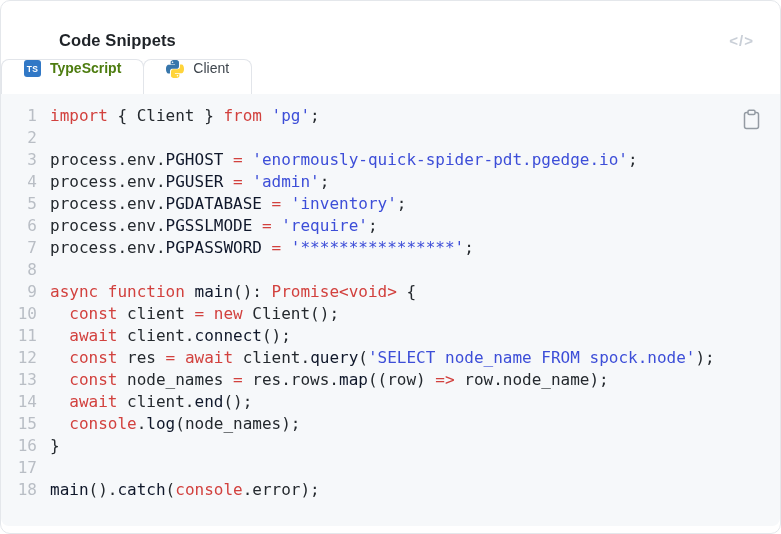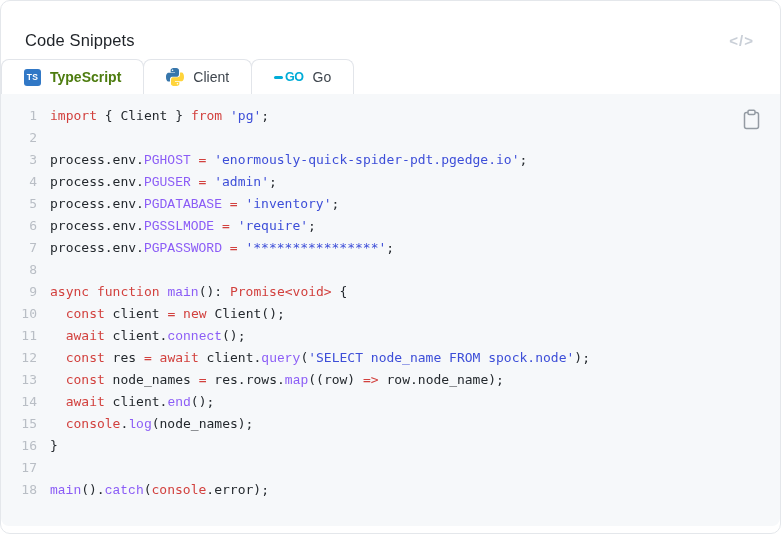--- a/index.html
+++ b/index.html
@@ -20,35 +20,36 @@
     overflow: hidden;
     display: flex; flex-direction: column;
   }
   .card-header {
     display: flex; align-items: center; justify-content: space-between;
     padding: 21px 26px 0 24px;
     height: 58px;
     flex: none;
   }
   .card-title {
-    font-size: 16.5px; font-weight: 400; color: #1f2328;
+    font-size: 16.5px; font-weight: 700; color: #1f2328;
     letter-spacing: .1px;
+    margin-left: 34px;
   }
   .code-glyph-icon {
     color: #c9cfd7; font-size: 15px; font-weight: 600;
     letter-spacing: 1px; user-select: none;
     font-family: "Liberation Sans", sans-serif;
   }
   .tabs {
     display: flex; align-items: flex-end;
     height: 35px; flex: none;
   }
   .tab {
     height: 35px;
-    display: flex; align-items: center; gap: 9px;
+    display: flex; align-items: flex-start; gap: 9px;
     padding: 0 22px;
     background: #ffffff;
     border: 1px solid #e2e5ea;
     border-bottom: none;
     border-radius: 8px 8px 0 0;
     margin-right: -1px;
     font-size: 14px;
     color: #3f464e;
     cursor: pointer;
     white-space: nowrap;
@@ -76,32 +77,32 @@
     flex: 1;
     background: #f6f8fa;
     border-radius: 0 0 8px 8px;
     position: relative;
     overflow: hidden;
   }
   pre.code {
     margin: 0;
     padding: 11px 70px 12px 8px;
     font-family: "DejaVu Sans Mono", monospace;
-    font-size: 13px;
+    font-size: 16px;
     line-height: 22px;
     color: #24292e;
   }
   .line { display: block; height: 22px; white-space: pre; }
   .ln {
     display: inline-block; width: 28px; text-align: right;
     margin-right: 13px; color: #b9bec5; user-select: none;
   }
   .tk-p { color: #24292e; }
   .tk-k { color: #d2413e; }
-  .tk-g { color: #8b5cf6; font-family: Liberation Mono, monospace; }
+  .tk-g { color: #0f172a; }
   .tk-s { color: #3d4ed8; }
   .copy-btn {
     position: absolute; top: 12px; right: 16px;
     width: 26px; height: 26px;
     background: transparent; border: none; cursor: pointer;
     display: flex; align-items: center; justify-content: center;
     padding: 0;
   }
   .copy-btn svg { display: block; }
 </style>
@@ -122,27 +123,20 @@
     </div>
     <div class="tab">
       <span style="display:flex;">
         <svg width="18" height="18" viewBox="0 0 24 24">
           <path fill="#3776ab" d="M11.9 0C5.8 0 6.2 2.7 6.2 2.7v2.8h5.9v.8H3.8S0 5.8 0 12c0 6.2 3.3 6 3.3 6h2v-2.9s-.1-3.3 3.3-3.3h5.6s3.1.1 3.1-3V3.1S17.9 0 11.9 0zM8.7 1.9c.6 0 1.1.5 1.1 1.1 0 .6-.5 1.1-1.1 1.1-.6 0-1.1-.5-1.1-1.1 0-.6.5-1.1 1.1-1.1z"></path>
           <path fill="#ffd43b" d="M12.1 24c6.1 0 5.7-2.7 5.7-2.7v-2.8h-5.9v-.8h8.3s3.8.5 3.8-5.7c0-6.2-3.3-6-3.3-6h-2v2.9s.1 3.3-3.3 3.3H9.8s-3.1-.1-3.1 3v5.7S6.1 24 12.1 24zm3.2-1.9c-.6 0-1.1-.5-1.1-1.1 0-.6.5-1.1 1.1-1.1.6 0 1.1.5 1.1 1.1 0 .6-.5 1.1-1.1 1.1z"></path>
         </svg>
       </span>
       <span class="tab-label">Client</span>
     </div>
-    <div class="tab">
-      <span class="go-icon">
-        <span class="go-dash"></span>
-        <span class="go-text">GO</span>
-      </span>
-      <span class="tab-label">Go</span>
-    </div>
   </div>
 
   <div class="code-wrap">
     <button class="copy-btn" aria-label="Copy code">
       <svg width="19" height="21" viewBox="0 0 19 21">
         <rect x="2.5" y="3.5" width="14" height="16" rx="2" fill="none" stroke="#949ba3" stroke-width="1.5"></rect>
         <rect x="6" y="1.2" width="7" height="4.2" rx="1.2" fill="#f6f8fa" stroke="#949ba3" stroke-width="1.5"></rect>
       </svg>
     </button>
     <pre class="code"><span class="line"><span class="ln">1</span><span class="tk-k">import</span><span class="tk-p"> { Client } </span><span class="tk-k">from</span><span class="tk-p"> </span><span class="tk-s">'pg'</span><span class="tk-p">;</span></span><span class="line"><span class="ln">2</span></span><span class="line"><span class="ln">3</span><span class="tk-p">process.env.</span><span class="tk-g">PGHOST</span><span class="tk-p"> </span><span class="tk-k">=</span><span class="tk-p"> </span><span class="tk-s">'enormously-quick-spider-pdt.pgedge.io'</span><span class="tk-p">;</span></span><span class="line"><span class="ln">4</span><span class="tk-p">process.env.</span><span class="tk-g">PGUSER</span><span class="tk-p"> </span><span class="tk-k">=</span><span class="tk-p"> </span><span class="tk-s">'admin'</span><span class="tk-p">;</span></span><span class="line"><span class="ln">5</span><span class="tk-p">process.env.</span><span class="tk-g">PGDATABASE</span><span class="tk-p"> </span><span class="tk-k">=</span><span class="tk-p"> </span><span class="tk-s">'inventory'</span><span class="tk-p">;</span></span><span class="line"><span class="ln">6</span><span class="tk-p">process.env.</span><span class="tk-g">PGSSLMODE</span><span class="tk-p"> </span><span class="tk-k">=</span><span class="tk-p"> </span><span class="tk-s">'require'</span><span class="tk-p">;</span></span><span class="line"><span class="ln">7</span><span class="tk-p">process.env.</span><span class="tk-g">PGPASSWORD</span><span class="tk-p"> </span><span class="tk-k">=</span><span class="tk-p"> </span><span class="tk-s">'****************'</span><span class="tk-p">;</span></span><span class="line"><span class="ln">8</span></span><span class="line"><span class="ln">9</span><span class="tk-k">async</span><span class="tk-p"> </span><span class="tk-k">function</span><span class="tk-p"> </span><span class="tk-g">main</span><span class="tk-p">(): </span><span class="tk-k">Promise&lt;void&gt;</span><span class="tk-p"> {</span></span><span class="line"><span class="ln">10</span><span class="tk-p">  </span><span class="tk-k">const</span><span class="tk-p"> client </span><span class="tk-k">=</span><span class="tk-p"> </span><span class="tk-k">new</span><span class="tk-p"> Client();</span></span><span class="line"><span class="ln">11</span><span class="tk-p">  </span><span class="tk-k">await</span><span class="tk-p"> client.</span><span class="tk-g">connect</span><span class="tk-p">();</span></span><span class="line"><span class="ln">12</span><span class="tk-p">  </span><span class="tk-k">const</span><span class="tk-p"> res </span><span class="tk-k">=</span><span class="tk-p"> </span><span class="tk-k">await</span><span class="tk-p"> client.</span><span class="tk-g">query</span><span class="tk-p">(</span><span class="tk-s">'SELECT node_name FROM spock.node'</span><span class="tk-p">);</span></span><span class="line"><span class="ln">13</span><span class="tk-p">  </span><span class="tk-k">const</span><span class="tk-p"> node_names </span><span class="tk-k">=</span><span class="tk-p"> res.rows.</span><span class="tk-g">map</span><span class="tk-p">((row) </span><span class="tk-k">=&gt;</span><span class="tk-p"> row.node_name);</span></span><span class="line"><span class="ln">14</span><span class="tk-p">  </span><span class="tk-k">await</span><span class="tk-p"> client.</span><span class="tk-g">end</span><span class="tk-p">();</span></span><span class="line"><span class="ln">15</span><span class="tk-p">  </span><span class="tk-k">console</span><span class="tk-p">.</span><span class="tk-g">log</span><span class="tk-p">(node_names);</span></span><span class="line"><span class="ln">16</span><span class="tk-p">}</span></span><span class="line"><span class="ln">17</span></span><span class="line"><span class="ln">18</span><span class="tk-g">main</span><span class="tk-p">().</span><span class="tk-g">catch</span><span class="tk-p">(</span><span class="tk-k">console</span><span class="tk-p">.error);</span></span></pre>

